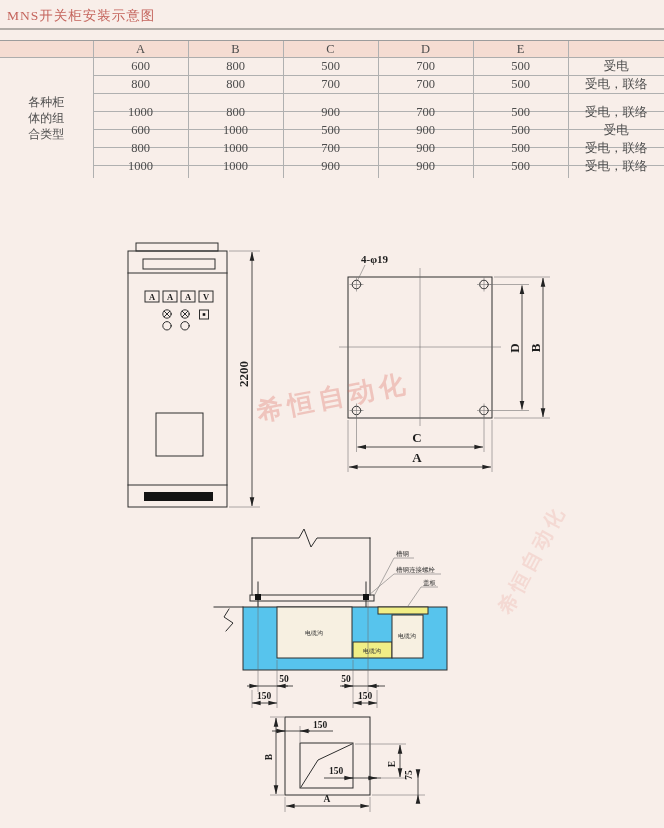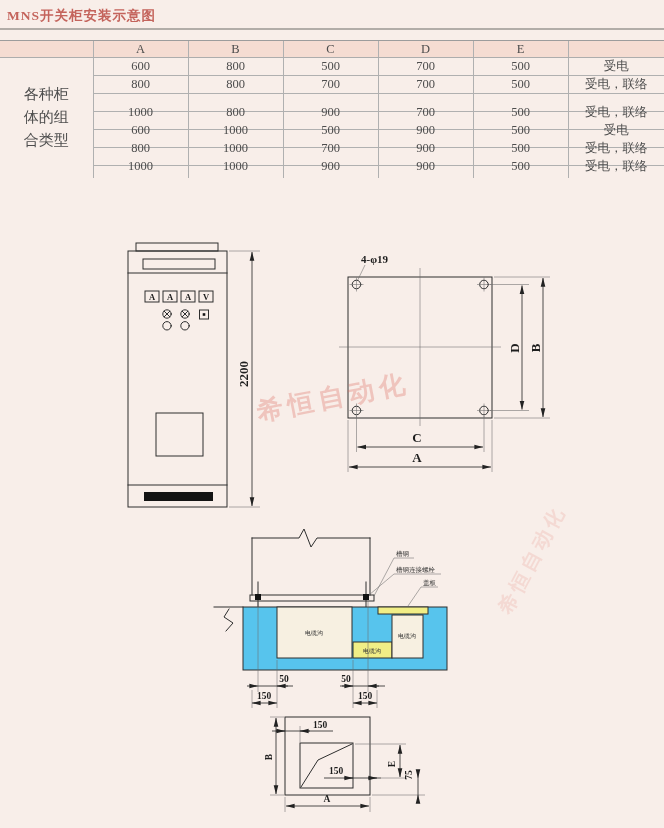--- a/index.html
+++ b/index.html
@@ -4,21 +4,21 @@
 <style>
   html,body{margin:0;padding:0;}
   body{
     position:relative;width:664px;height:828px;overflow:hidden;
     background:#f8eee9;
     font-family:"Liberation Serif","DejaVu Serif",serif;
   }
   
   #page-title{
     position:absolute;left:7px;top:7px;
-    font-size:13.5px;font-weight:bold;letter-spacing:1px;
+    font-size:13.5px;font-weight:normal;letter-spacing:1px;
     color:#c4645c;
   }
   #title-rule{
     position:absolute;left:0;top:28px;width:664px;height:2px;
     background:#b2ada8;
   }
   
   #spec-table{
     position:absolute;left:0;top:40px;width:664px;
     border-collapse:collapse;table-layout:fixed;
@@ -31,21 +31,21 @@
   #spec-table th:first-child,#spec-table td.grp{border-left:none;}
   #spec-table thead tr{
     background:#f5dcd2;height:17px;font-size:12.5px;
   }
   #spec-table thead th{
     border-top:1px solid #9c9c9c;border-bottom:1px solid #adadad;
   }
   #spec-table tbody tr{height:17px;font-size:12.5px;}
   #spec-table tbody td{border-bottom:1px solid #b0b0b0;}
   #spec-table td.grp{
-    border-bottom:none;font-size:15px;line-height:23px;
+    border-bottom:none;font-size:12px;line-height:16px;
     white-space:pre-line;vertical-align:middle;
   }
   #spec-table tr.empty{height:12px;}
   #spec-table tr.empty td{border-bottom:none;}
   #spec-table td .v{display:inline-block;position:relative;text-align:center;}
   #spec-table tbody tr:nth-child(n+3):not(.empty) td .v{top:10px;}
   
   #drawing{position:absolute;left:0;top:228px;}
   .ln{stroke:#2e2e2e;stroke-width:1;fill:none;stroke-linecap:square;}
   .thin{stroke:#6b6b6b;stroke-width:0.55;fill:none;}

